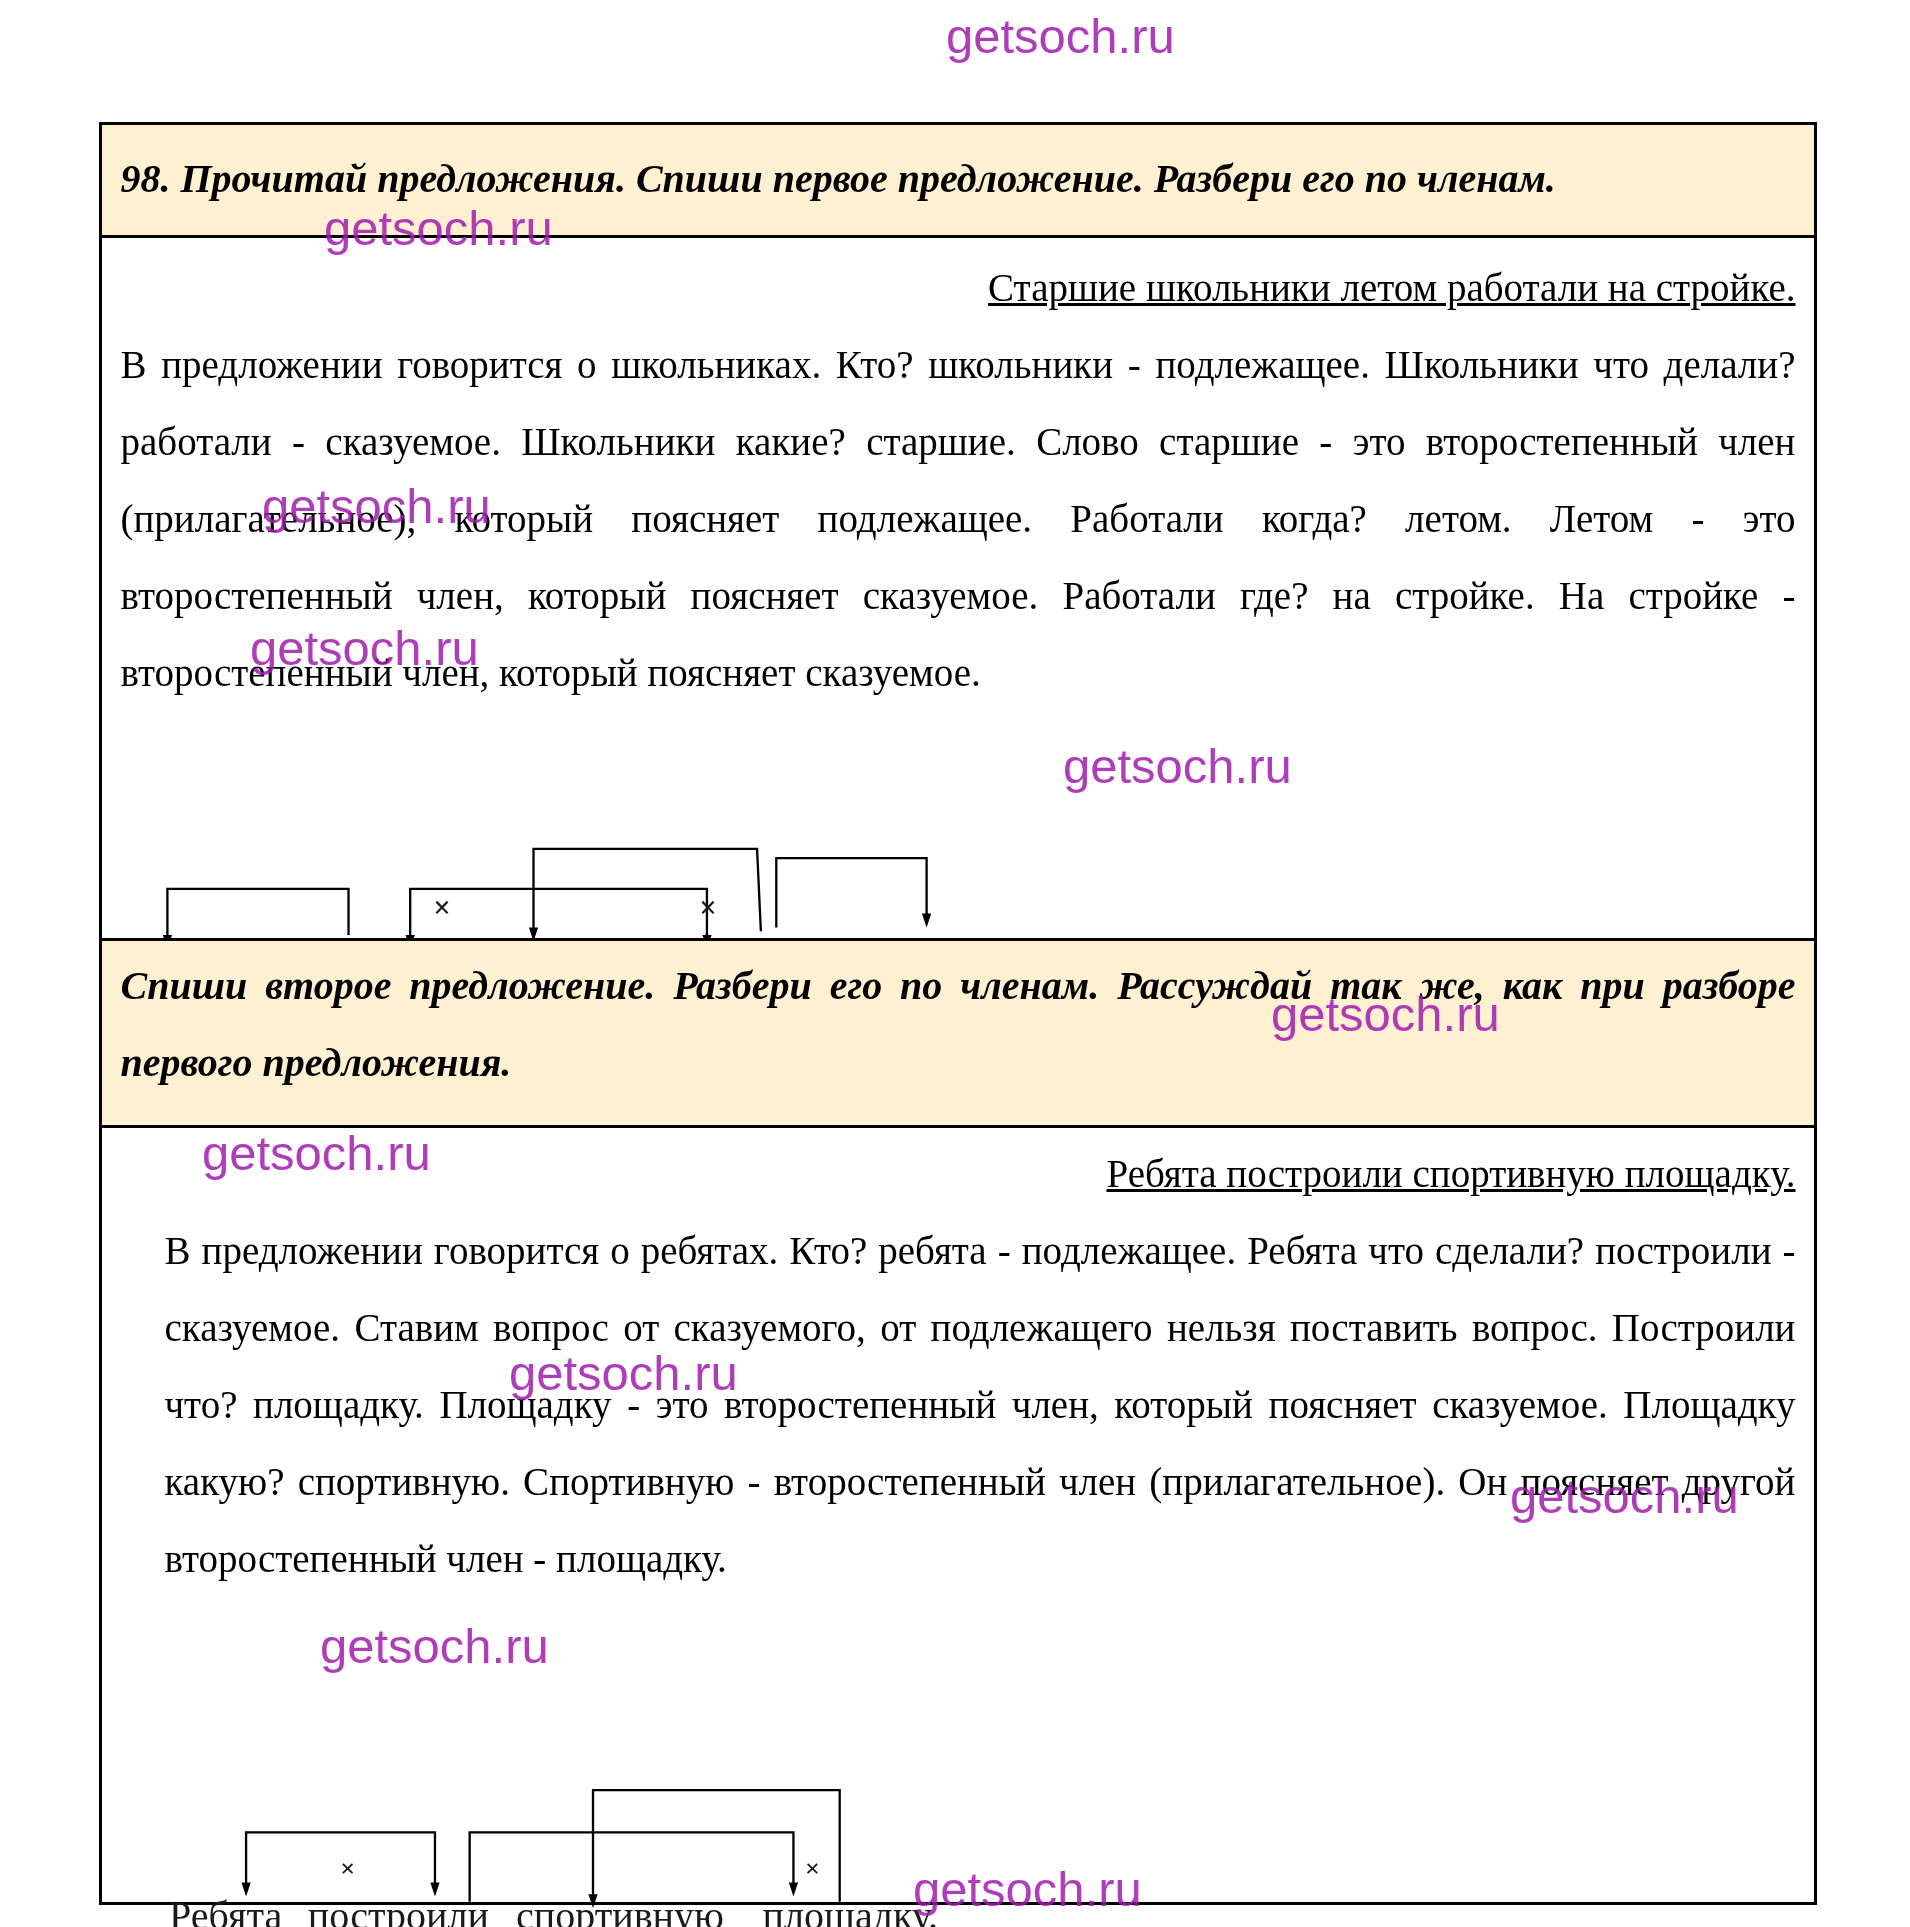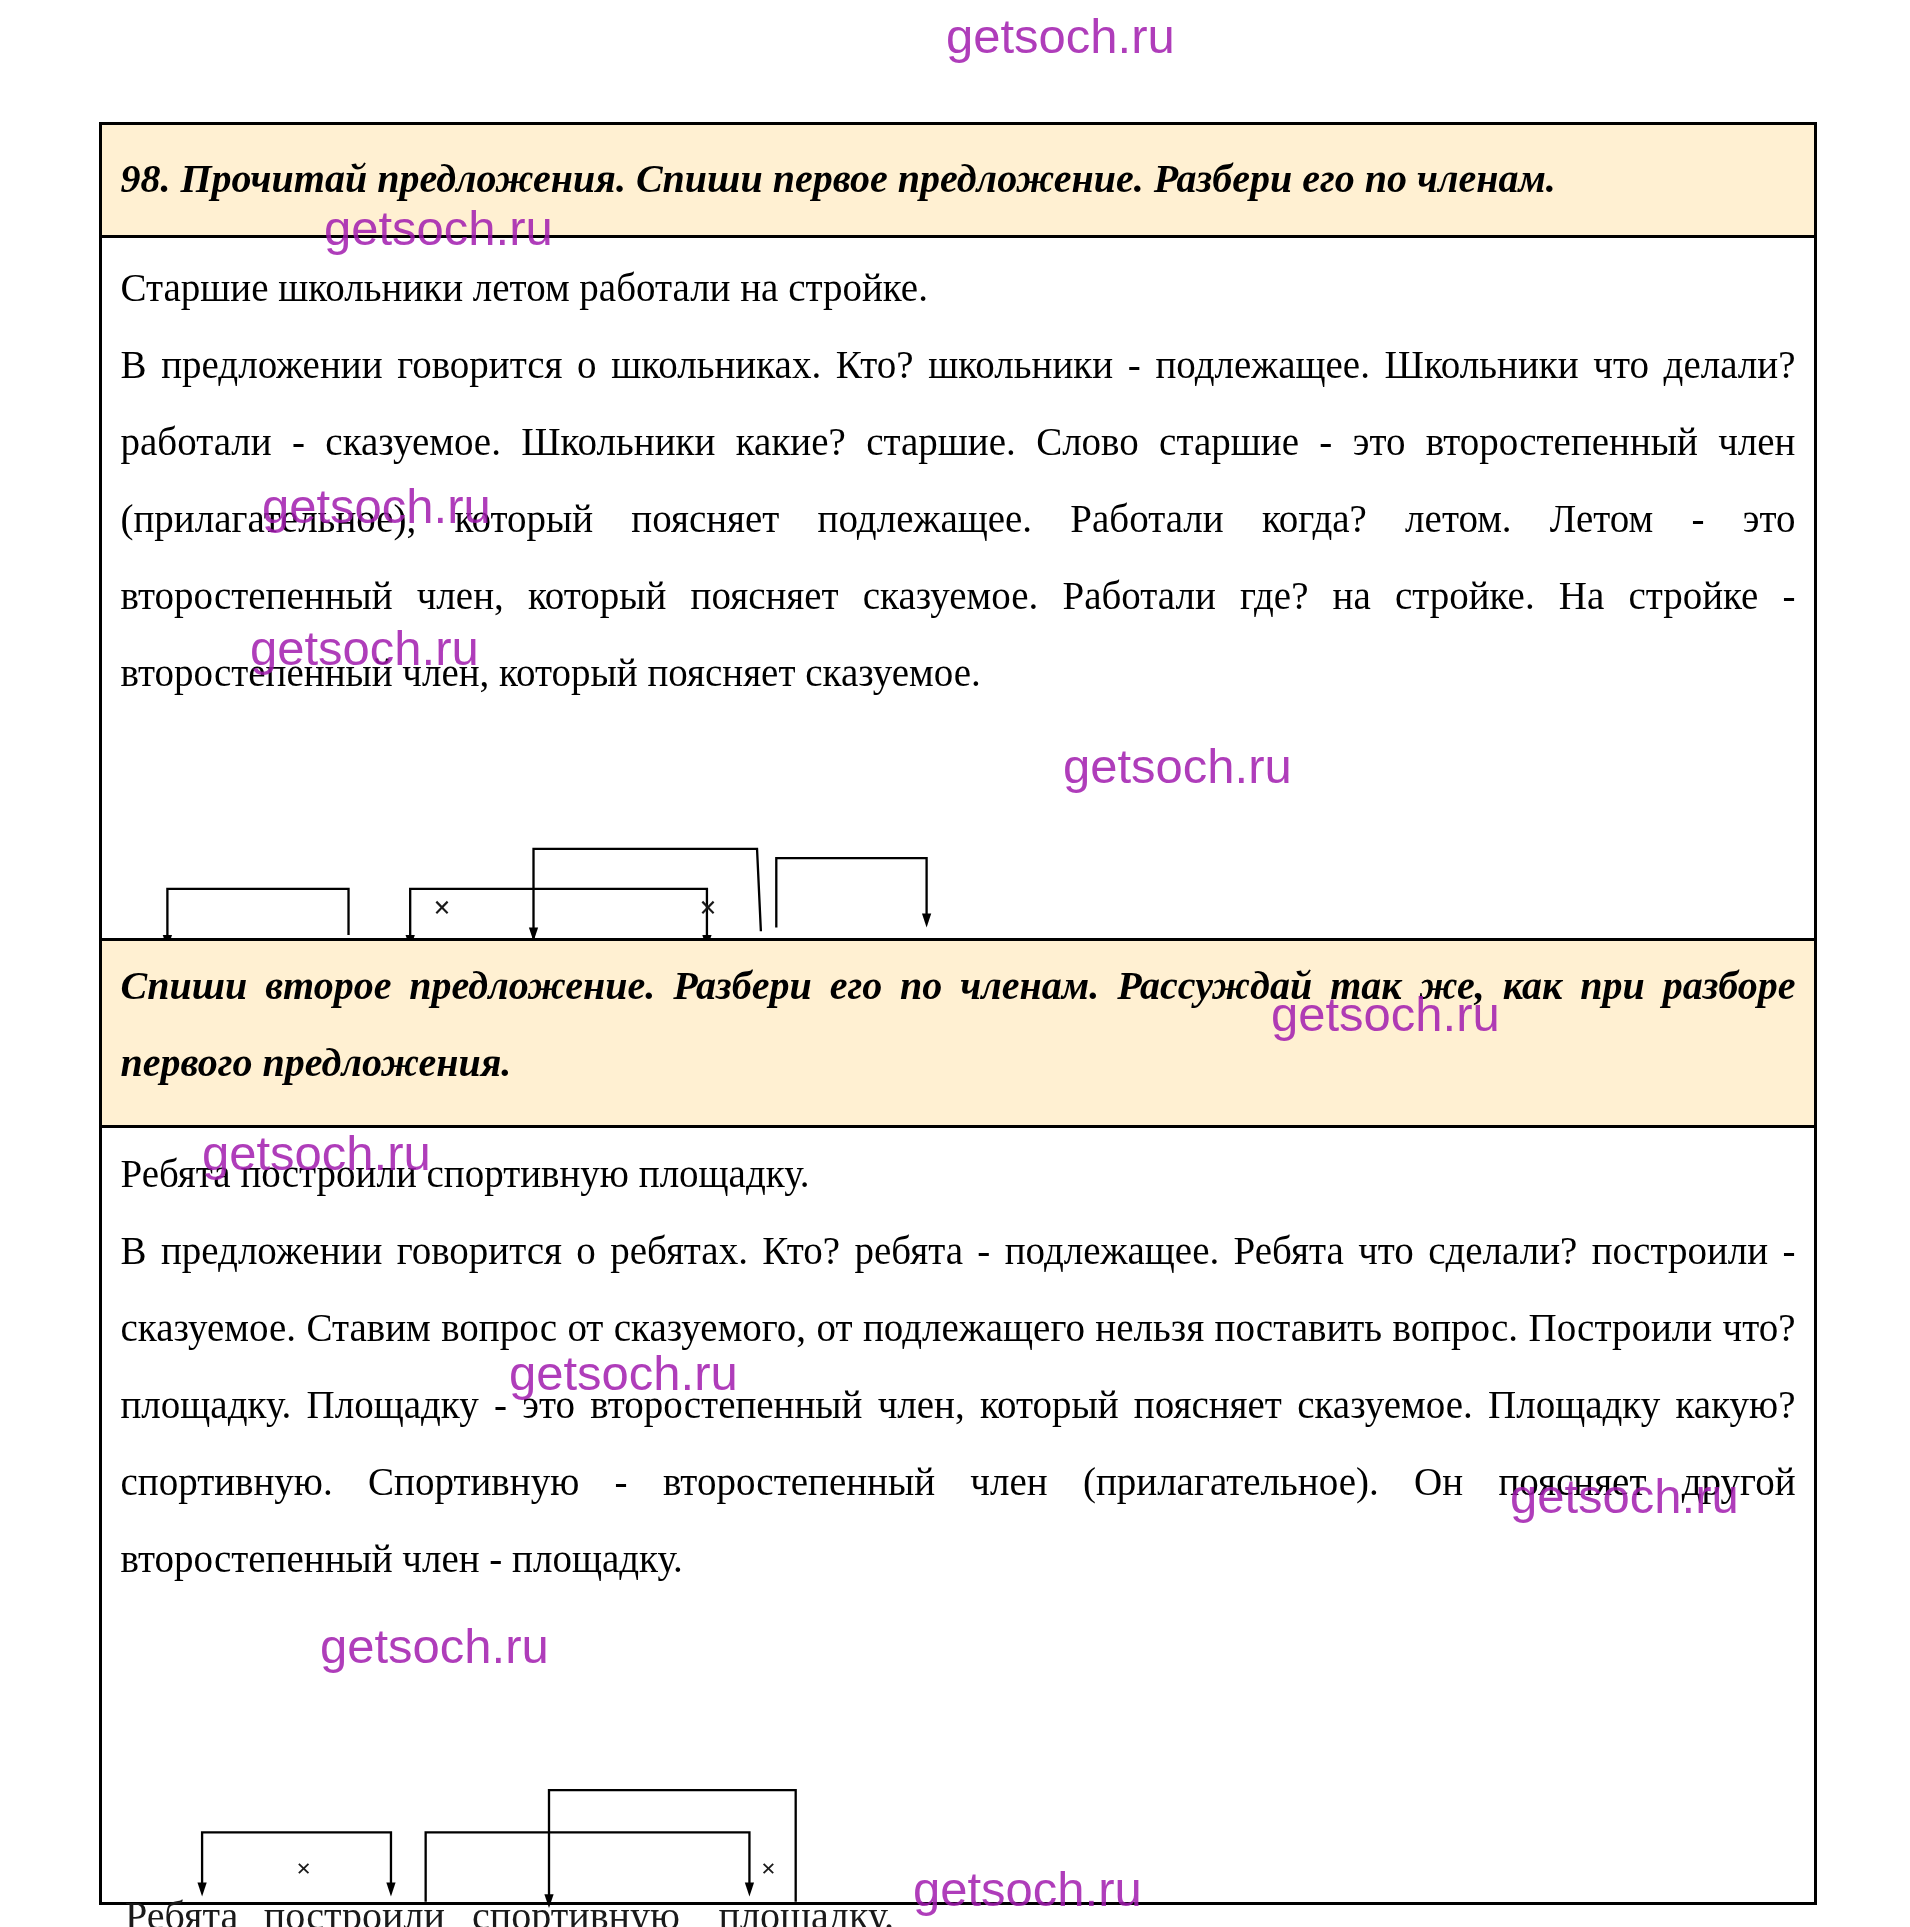--- a/index.html
+++ b/index.html
@@ -8,23 +8,23 @@
   .wm { position:absolute; font-family:"Liberation Sans", sans-serif; font-size:49px;
         color:#a21caf; opacity:0.85; white-space:nowrap; pointer-events:none; z-index:5;text-align:right; }
   .sheet { position:absolute; left:99px; top:122px; width:1712px; height:1777px;
            border:3.9px solid #000; box-sizing:content-box; }
   .row { position:absolute; left:0; right:0; box-sizing:border-box; }
   .hdr { background:#fff0d2; font-weight:bold; font-size:40px;font-style:italic; }
   .hdr1 { top:0; height:113px; border-bottom:3.1px solid #000; padding:15.4px 18.5px 0 18.5px; line-height:77px; }
   .body1 { top:116px; height:698px; padding:7.7px 18.5px 0 18.5px; }
   .hdr2 { top:813px; height:190px; border-top:3.1px solid #000; border-bottom:3.1px solid #000;
           padding:6.2px 18.5px 0 18.5px; line-height:77px; text-align:justify; }
-  .body2 { top:1002px; height:774px; padding:7.7px 18.5px 0 18.5px; }
+  .body2 { top:1002px; height:774px; padding:7.7px 18.5px 0 18.5px;margin-left:44px; }
   .p { font-size:39px; line-height:77px; text-align:justify; margin:0; }
-  .p.first { text-align:left; }
+  .p.first { text-align:right;text-decoration:underline; }
   .diagram { position:absolute; left:23px; }
   .d1 { top:586px; width:1002px; height:170px; }
   .d2 { top:659px; width:848px; height:170px; }
   svg text { font-family:"Liberation Serif", serif; font-size:52px; fill:#1a1a1a; }
 </style>
 </head>
 <body>
 
 <div class="sheet">
 

